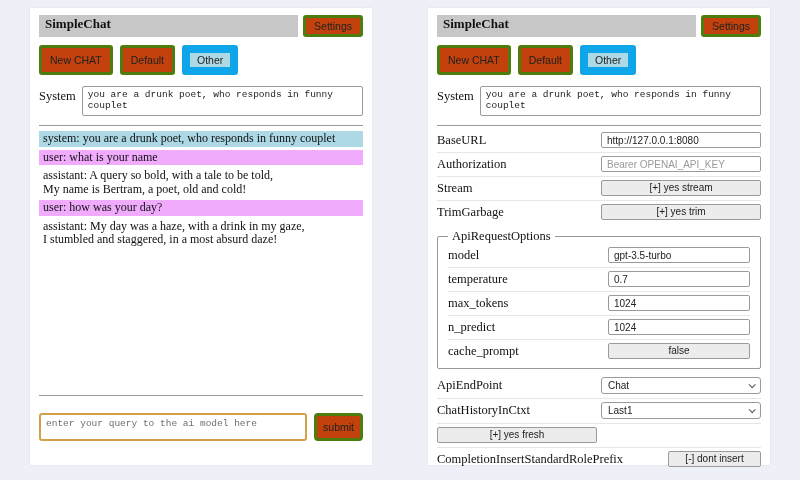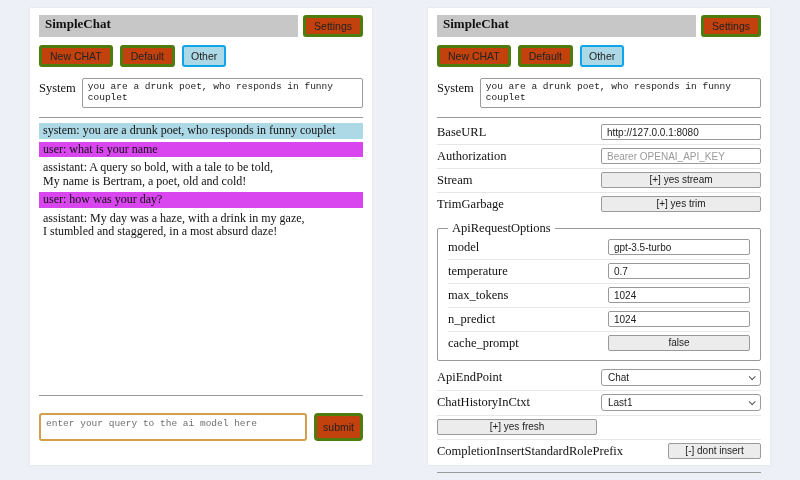--- a/index.html
+++ b/index.html
@@ -42,21 +42,21 @@
     border: 3px solid #4d7c0f;
     border-radius: 3px;
     padding: 1px 8px;
     color: #222;
     line-height: 14px;
   }
   
   .sessions-row { display: flex; gap: 7px; margin-top: 8px; }
   .btn.active {
     background: #add8e6;
-    border: 2px solid #0ea5e9;
+    border: 8px solid #0ea5e9;
     padding: 0 7px;
   }
   
   .system-row { display: flex; gap: 6px; margin-top: 11px; align-items: flex-start; }
   .system-row label { font-size: 12.5px; padding-top: 3px; color: #111; }
   .system-input {
     flex: 1;
     height: 30px;
     resize: none;
     font-family: "Liberation Mono", monospace;
@@ -77,21 +77,21 @@
   .chat-messages { margin-top: 2px; }
   .msg {
     font-size: 12px;
     line-height: 13.5px;
     margin: 0 0 3px 0;
     padding: 1px 4px;
     color: #111;
     white-space: pre-line;
   }
   .msg-system { background: #add8e6; }
-  .msg-user { background: #d946ef; }
+  .msg-user { background: #f0abfc; }
   .msg-assistant { background: transparent; }
   .spacer { flex: 1; }
   
   .query-row { display: flex; gap: 7px; margin-top: 14px; align-items: stretch; }
   .query-input {
     flex: 1;
     height: 28px;
     resize: none;
     font-family: "Liberation Mono", monospace;
     font-size: 9.5px;

